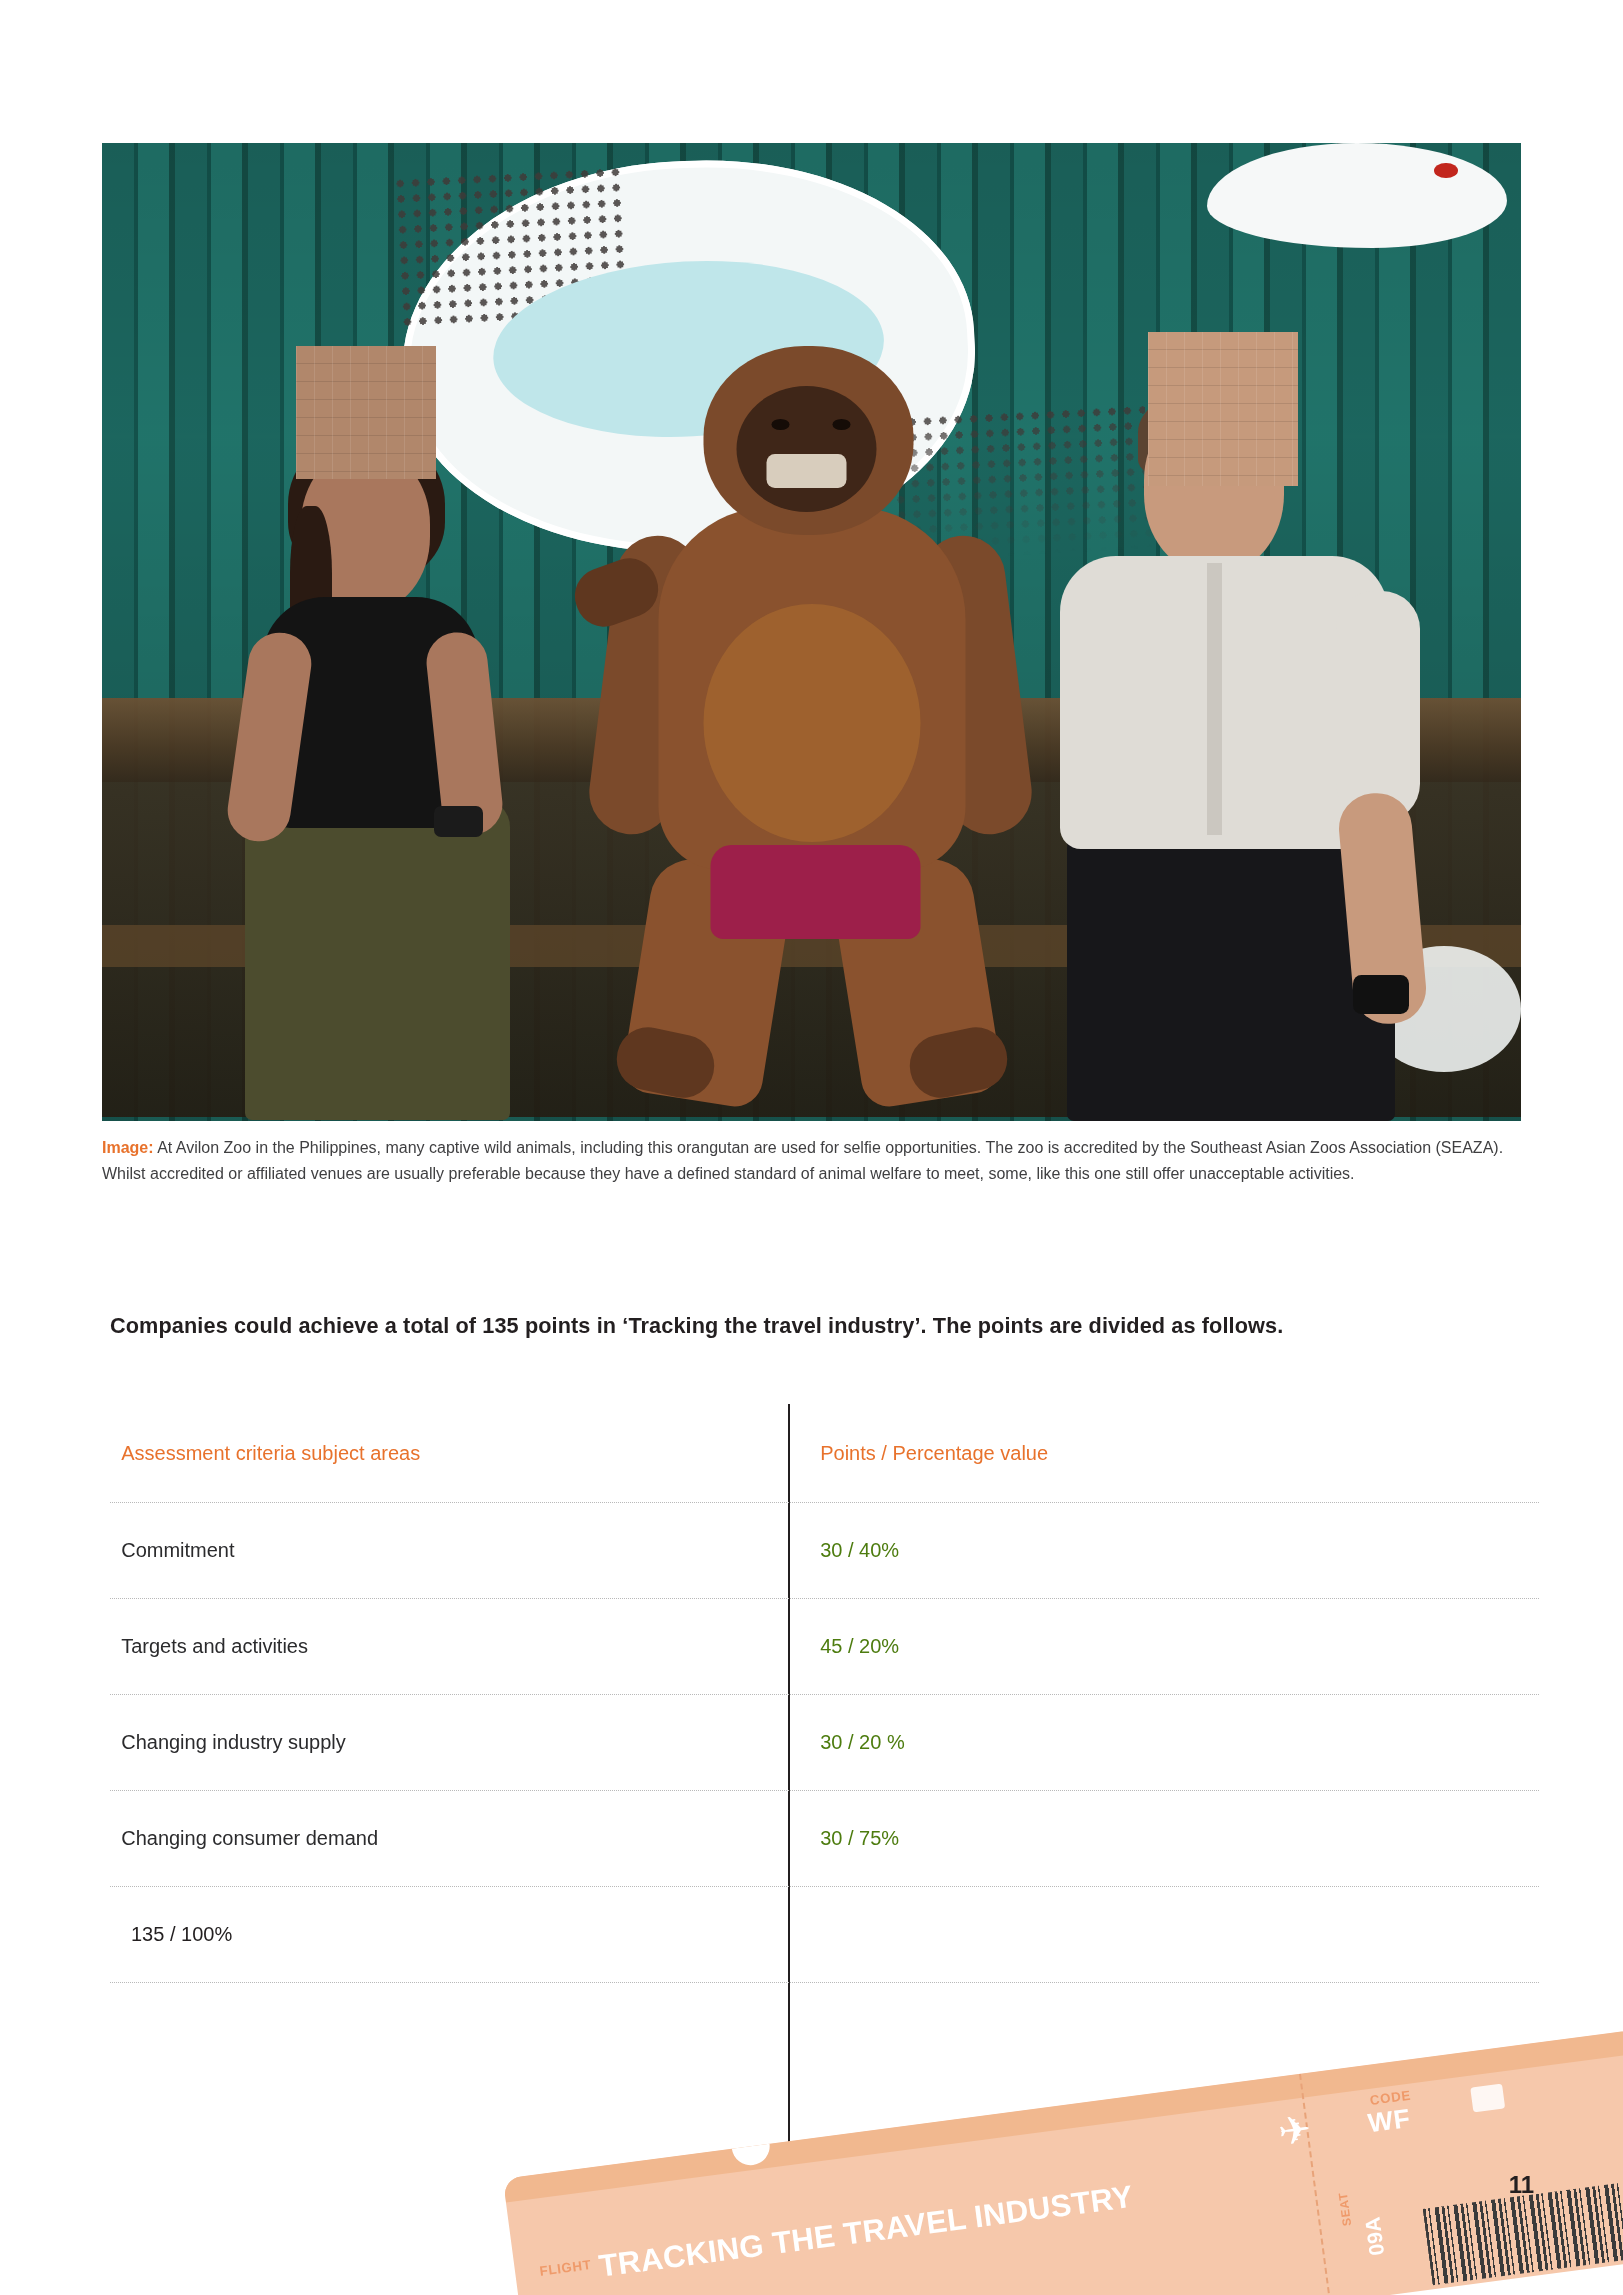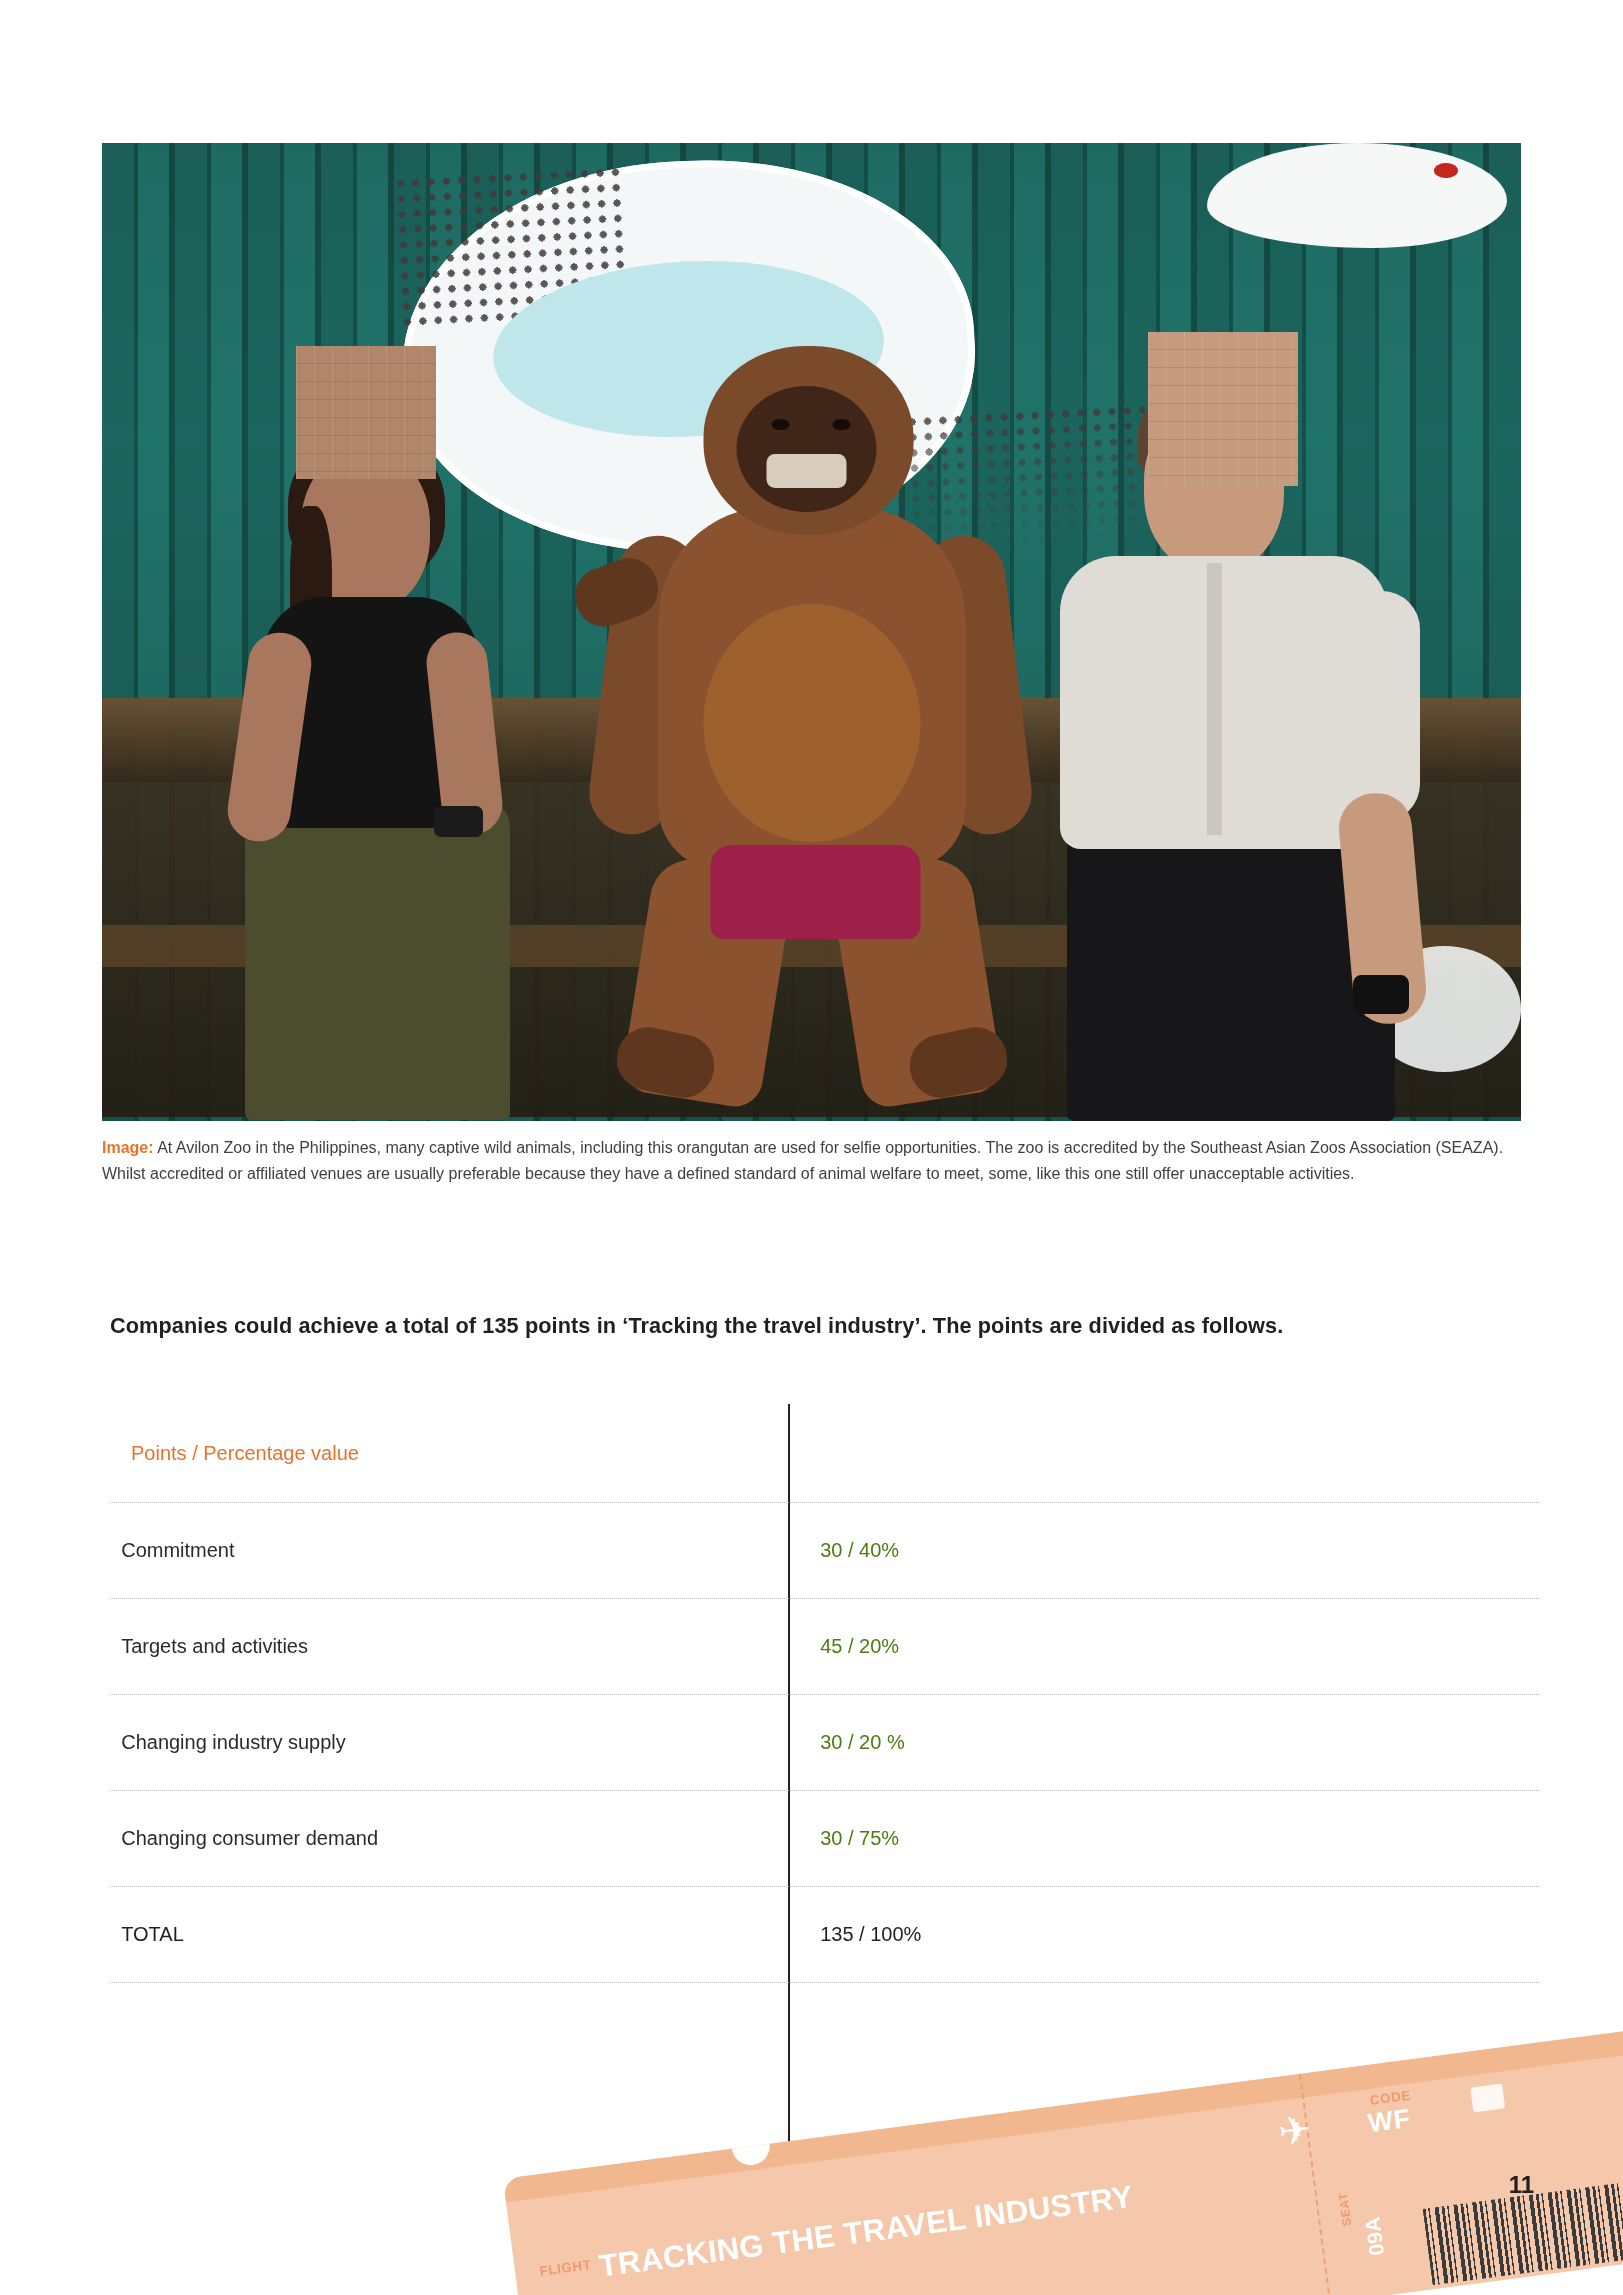--- a/index.html
+++ b/index.html
@@ -572,20 +572,21 @@
   <div class="caption">
     <span class="lead">Image:</span><span> At Avilon Zoo in the Philippines, many captive wild animals, including this orangutan are used for selfie opportunities. The zoo is accredited by the Southeast Asian Zoos Association (SEAZA). Whilst accredited or affiliated venues are usually preferable because they have a defined standard of animal welfare to meet, some, like this one still offer unacceptable activities.</span>
   </div>
 
   <div class="intro">Companies could achieve a total of 135 points in ‘Tracking the travel industry’. The points are divided as follows.</div>
 
   <div class="table">
     <div class="vline"></div>
 
     <div class="trow head">
+      <div class="cell-a">Assessment criteria subject areas</div>
       <div class="cell-b">Points / Percentage value</div>
     </div>
 
     <div class="trow">
       <div class="cell-a">Commitment</div>
       <div class="cell-b">30 / 40%</div>
     </div>
 
     <div class="trow">
       <div class="cell-a">Targets and activities</div>
@@ -596,21 +597,20 @@
       <div class="cell-a">Changing industry supply</div>
       <div class="cell-b">30 / 20 %</div>
     </div>
 
     <div class="trow">
       <div class="cell-a">Changing consumer demand</div>
       <div class="cell-b">30 / 75%</div>
     </div>
 
     <div class="trow last">
-      <div class="cell-a total">TOTAL</div>
       <div class="cell-b total">135 / 100%</div>
     </div>
   </div>
 
   <div class="pass">
     <div class="stripe-top"></div>
     <div class="notch n1"></div>
     <div class="divider"></div>
     <div class="flight-label">FLIGHT</div>
     <div class="pass-title">TRACKING THE TRAVEL INDUSTRY</div>

